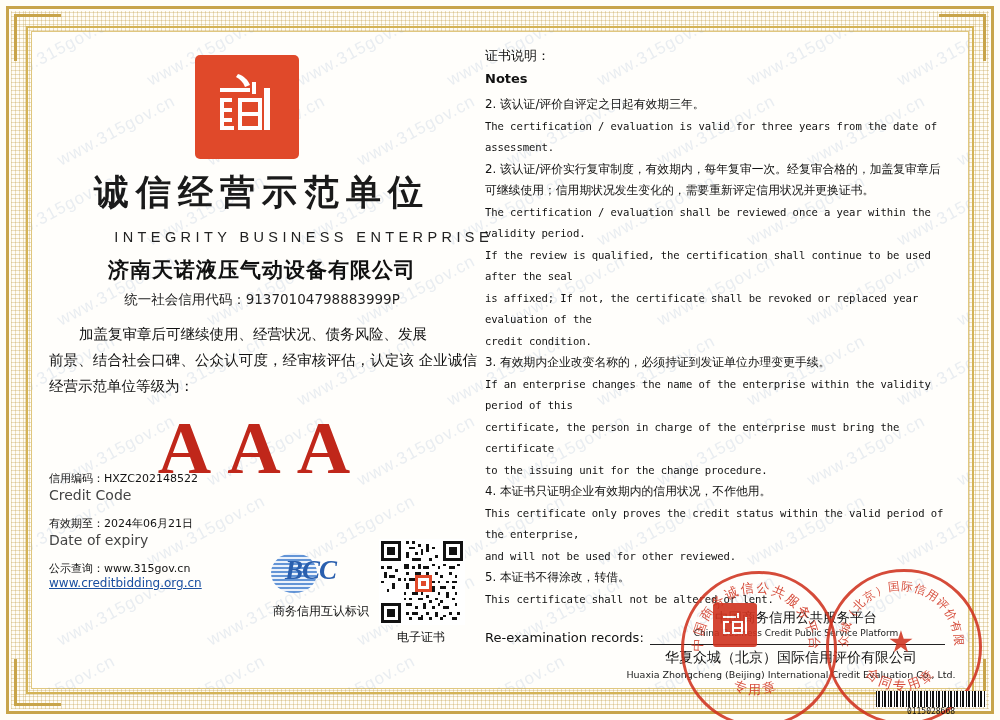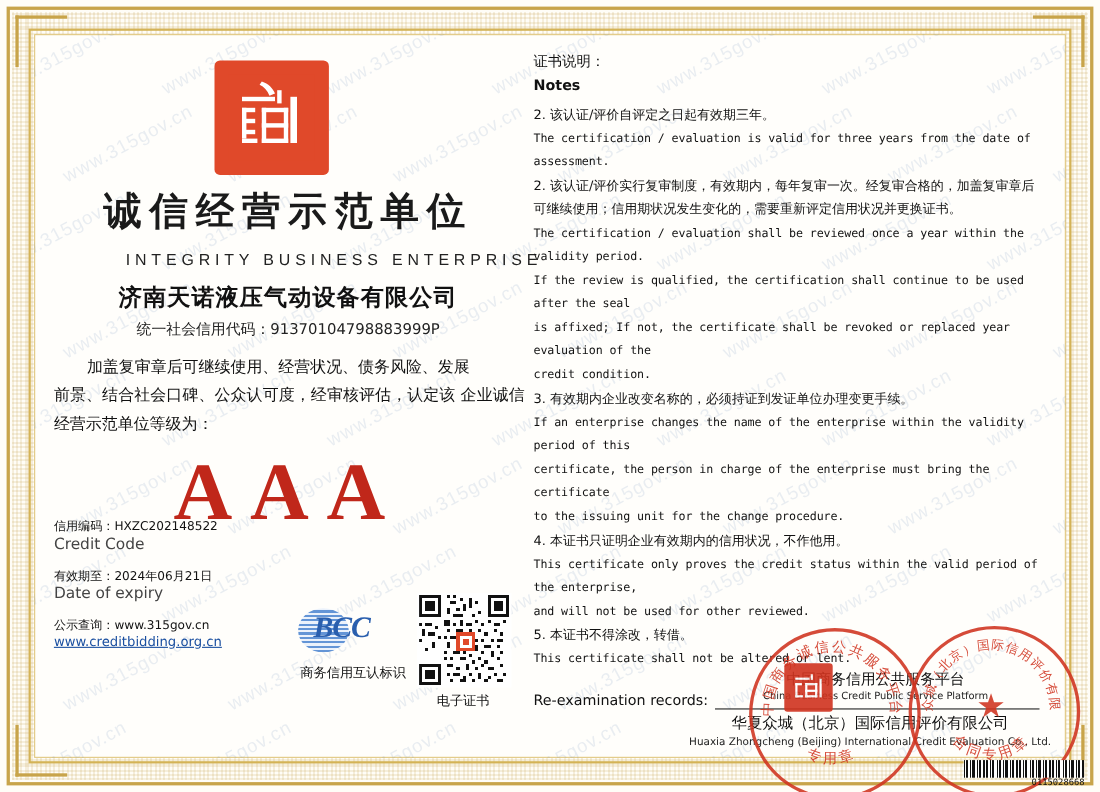--- a/index.html
+++ b/index.html
@@ -214,21 +214,21 @@
   }
   .issuer .i-cn{font-size:14px;color:#111;}
   .issuer .i-en{font-size:9.5px;color:#222;margin-top:2px;}
   .barcode{
     position:absolute;left:845px;top:660px;width:110px;height:24px;z-index:6;
   }
   .barcode .bars{
     height:16px;width:100%;
     background:repeating-linear-gradient(90deg,#111 0 1px,#fff 1px 2px,#111 2px 4px,#fff 4px 6px);
   }
-  .barcode .num{font-size:8px;text-align:right;color:#111;font-family:"DejaVu Sans Mono",monospace;}
+  .barcode .num{font-size:8px;text-align:center;color:#111;font-family:"DejaVu Sans Mono",monospace;}
 </style>
 </head>
 <body>
 
 <div class="cert">
 
   <div class="frame-outer"></div>
   <div class="frame-guilloche"></div>
   <div class="frame-mid"></div>
   <div class="frame-inner"></div>

